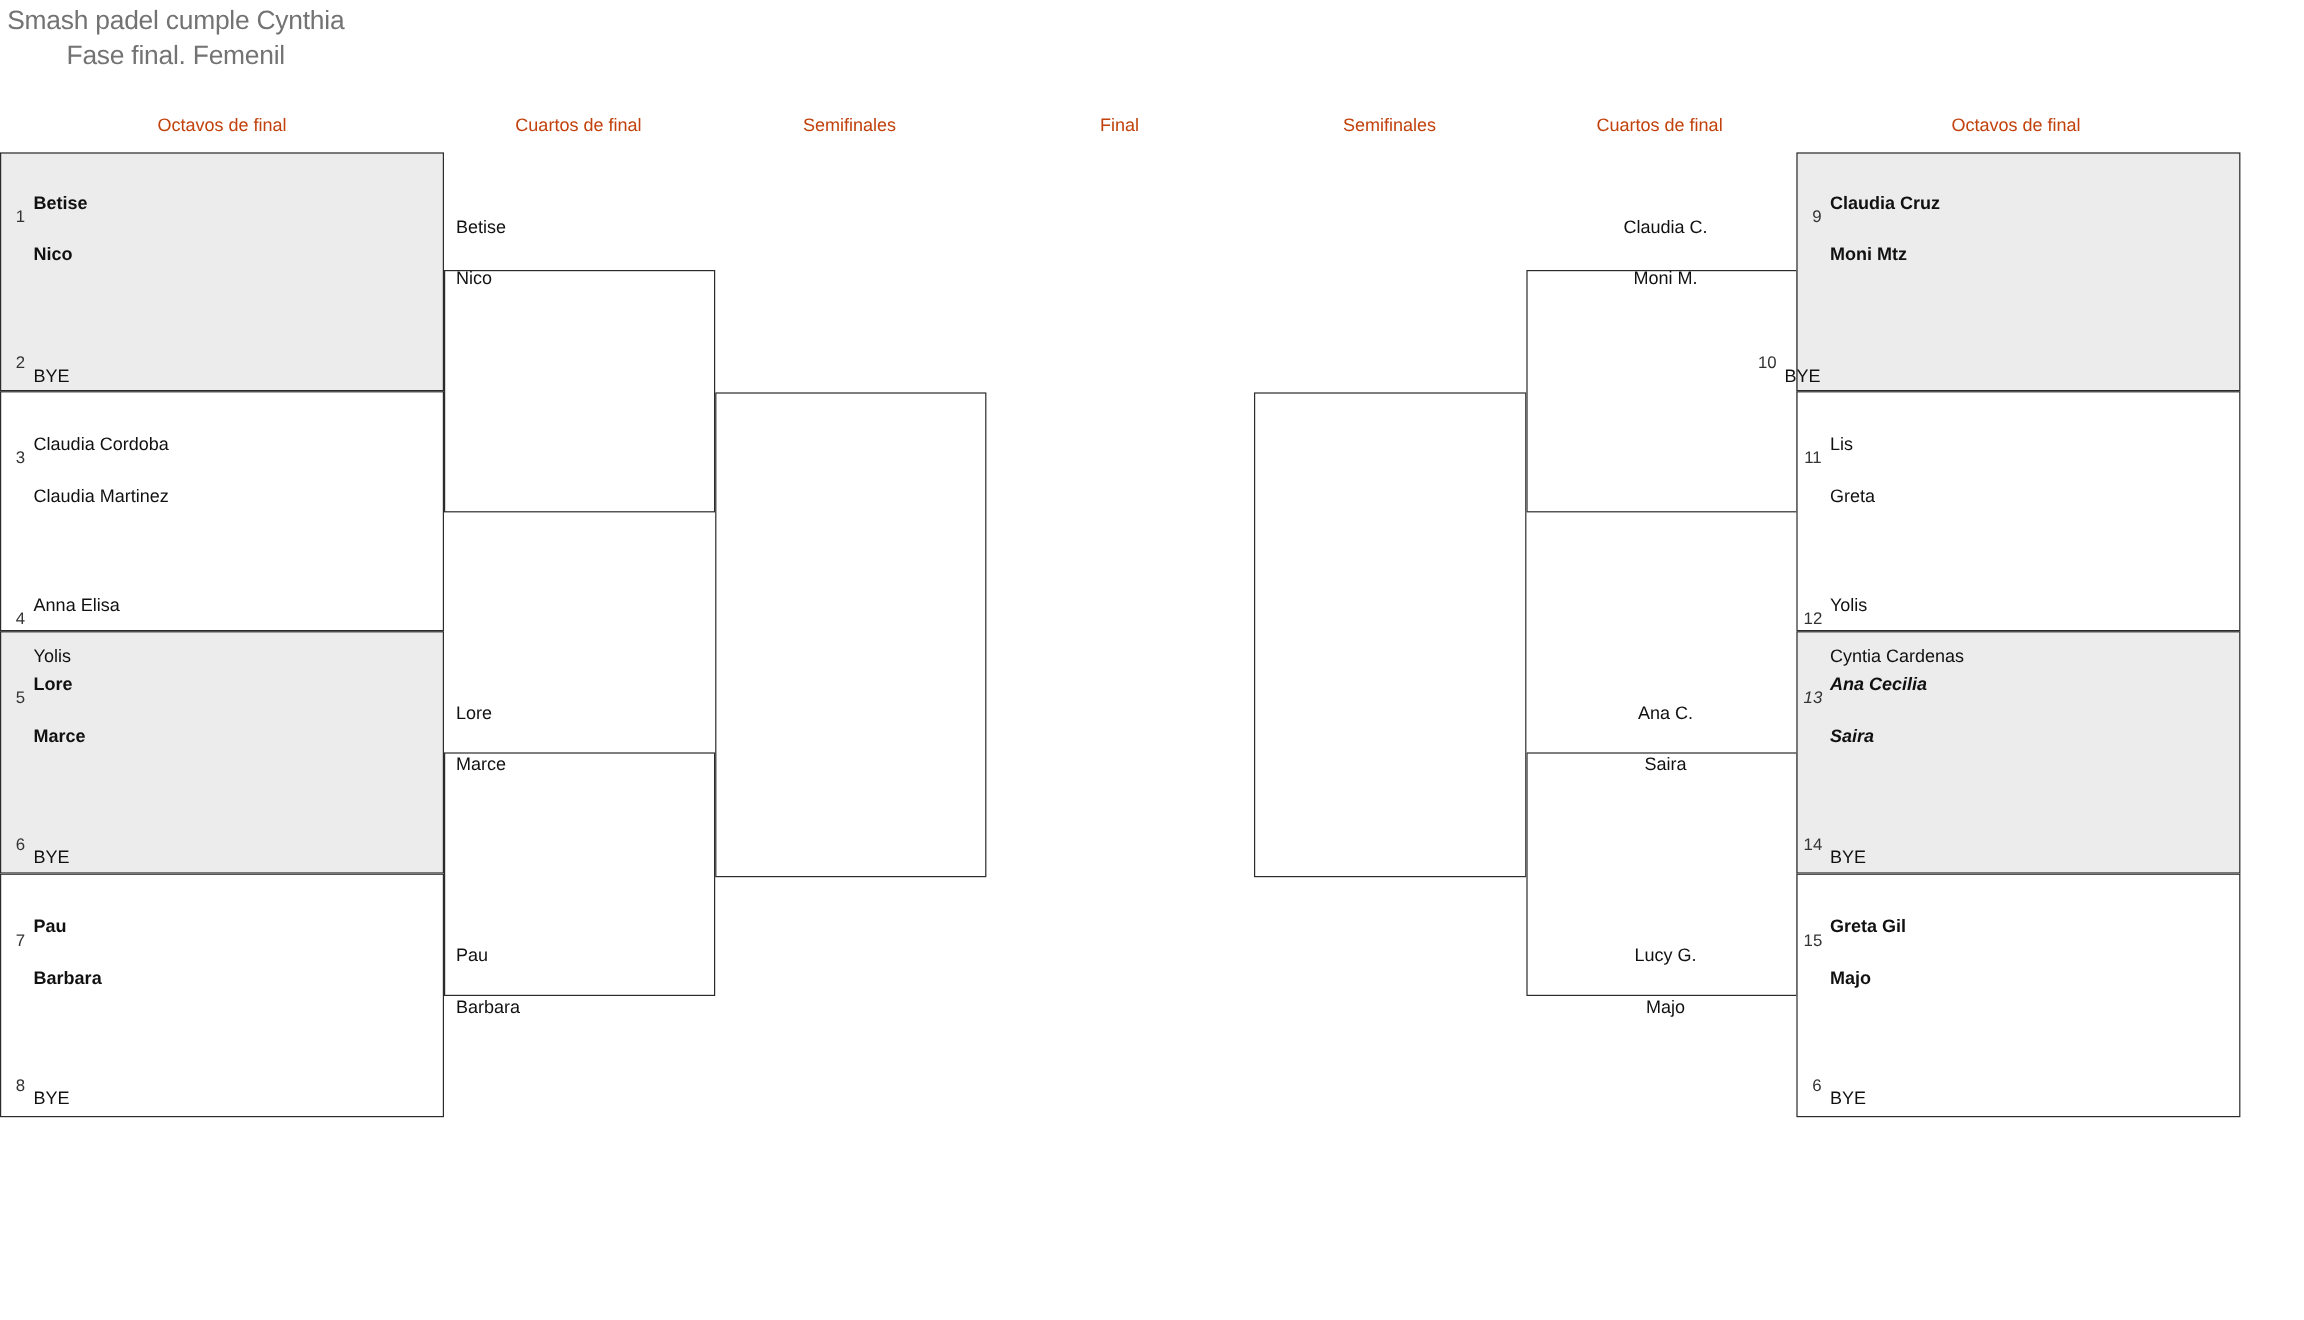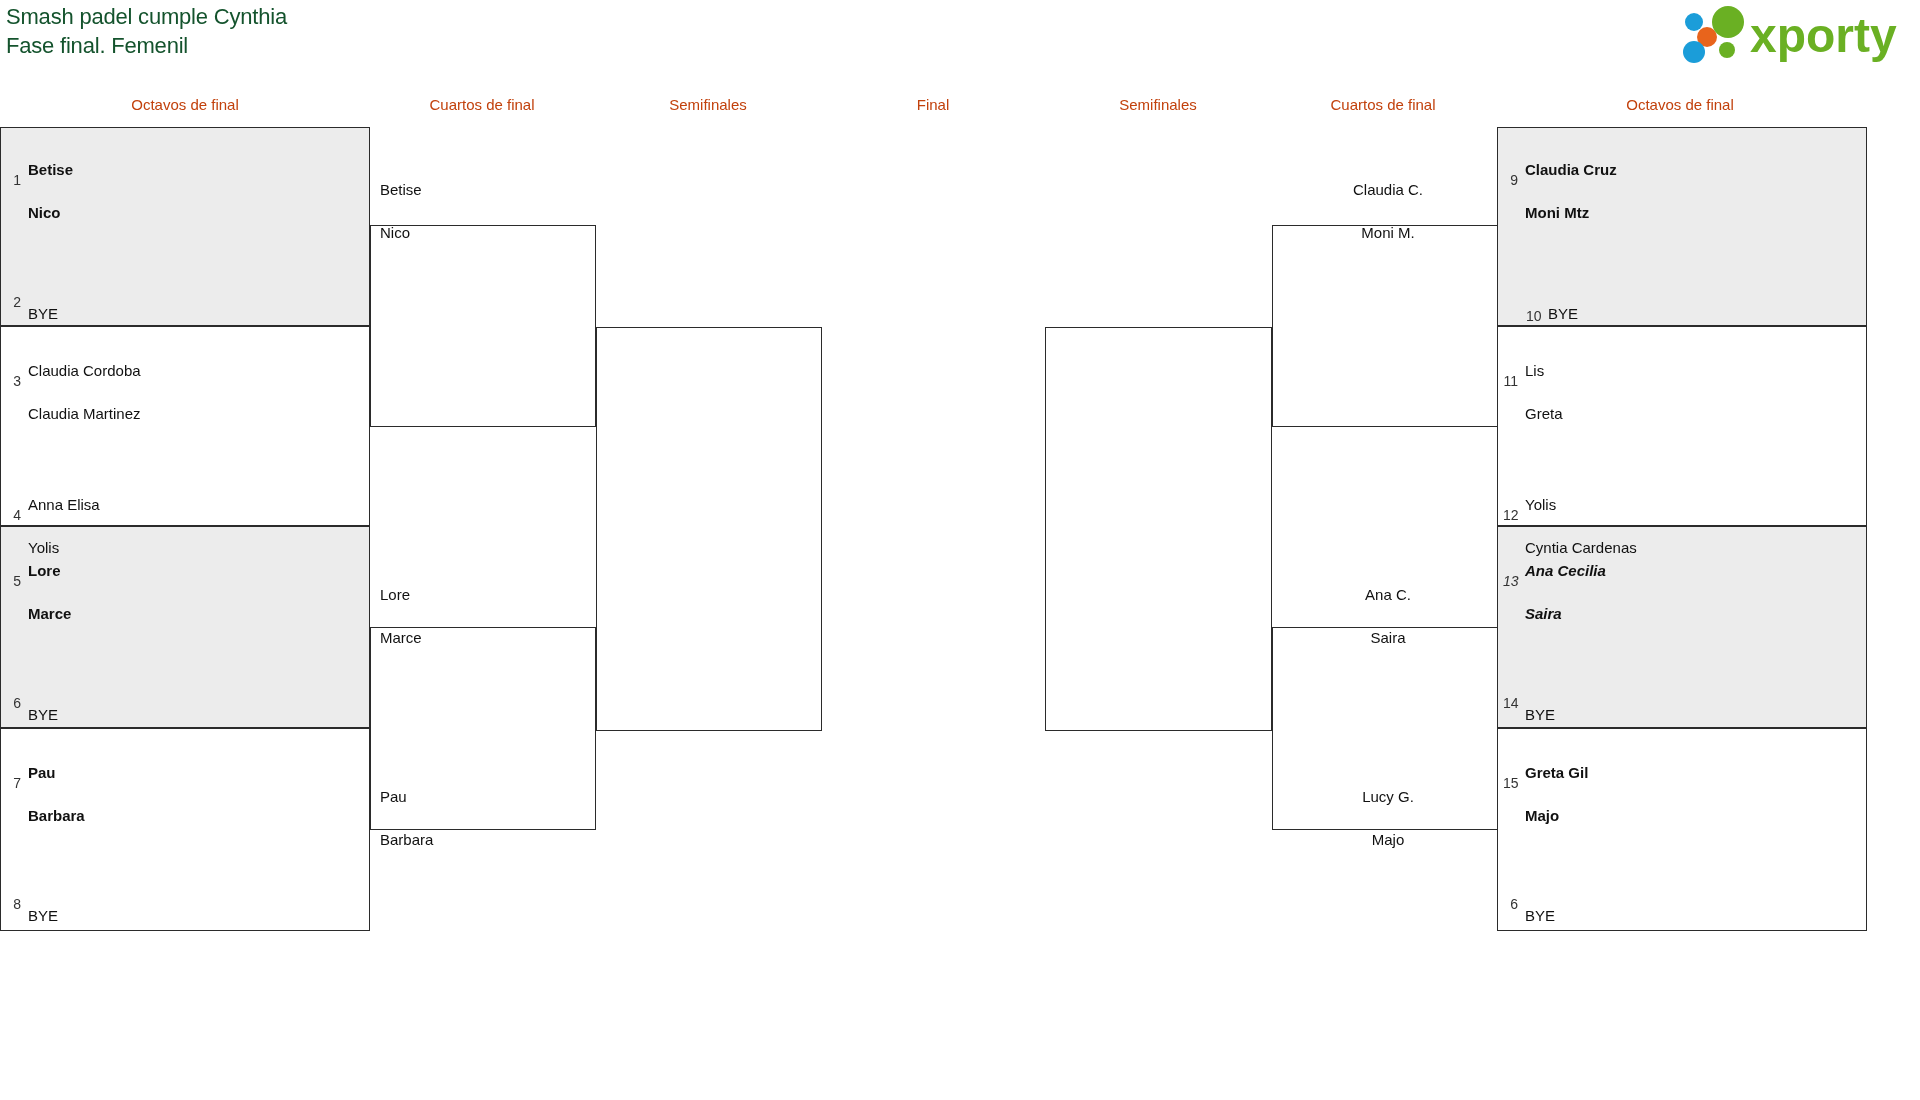--- a/index.html
+++ b/index.html
@@ -25,23 +25,24 @@
   }
   #title-block {
     position: absolute;
     left: 6px;
     top: 2px;
     line-height: 1.33;
   }
   .title-line {
     font-size: 22px;
     font-weight: 400;
-    color: #14532d;
+    color: #737373;
     letter-spacing: -0.2px;
     white-space: nowrap;
+    text-align: center;
   }
 
   
   #logo {
     position: absolute;
     right: 10px;
     top: 5px;
     width: 230px;
     height: 58px;
   }
@@ -117,32 +118,20 @@
 </head>
 <body>
 
 <div id="header">
 
   <div id="title-block">
     <div class="title-line">Smash padel cumple Cynthia</div>
     <div class="title-line">Fase final. Femenil</div>
   </div>
 
-  <div id="logo">
-    <svg width="230" height="58" viewBox="0 0 230 58" xmlns="http://www.w3.org/2000/svg">
-
-      <circle cx="14" cy="17" r="9" fill="#1b9dd9"></circle>
-      <circle cx="27" cy="32" r="10" fill="#e8641c"></circle>
-      <circle cx="14" cy="47" r="11" fill="#1b9dd9"></circle>
-      <circle cx="48" cy="17" r="16" fill="#6ab023"></circle>
-      <circle cx="47" cy="45" r="8" fill="#6ab023"></circle>
-
-      <text x="70" y="47" font-family="Liberation Sans, sans-serif" font-size="48" font-weight="700" fill="#6ab023">xporty</text>
-    </svg>
-  </div>
 </div>
 
 <div class="round-label" style="left:185px;">Octavos de final</div>
 <div class="round-label" style="left:482px;">Cuartos de final</div>
 <div class="round-label" style="left:708px;">Semifinales</div>
 <div class="round-label" style="left:933px;">Final</div>
 <div class="round-label" style="left:1158px;">Semifinales</div>
 <div class="round-label" style="left:1383px;">Cuartos de final</div>
 <div class="round-label" style="left:1680px;">Octavos de final</div>
 
@@ -246,21 +235,21 @@
 <div class="box shaded" style="left:1497px; top:526px; width:370px; height:202px;"></div>
 <div class="box" style="left:1497px; top:728px; width:370px; height:203px;"></div>
 
 <div class="slot winner right" style="left:1503px; top:137px;">
   <span class="seed">9</span>
   <span class="players">
     <span class="pl">Claudia Cruz</span>
     <span class="pl">Moni Mtz</span>
   </span>
 </div>
-<div class="slot bye right" style="left:1526px; top:281px;align-items:flex-end;">
+<div class="slot bye right" style="left:1465px; top:281px;">
   <span class="seed">10</span>
   <span class="players">
     <span class="pl">BYE</span>
   </span>
 </div>
 <div class="slot right" style="left:1503px; top:338px;">
   <span class="seed">11</span>
   <span class="players">
     <span class="pl">Lis</span>
     <span class="pl">Greta</span>

